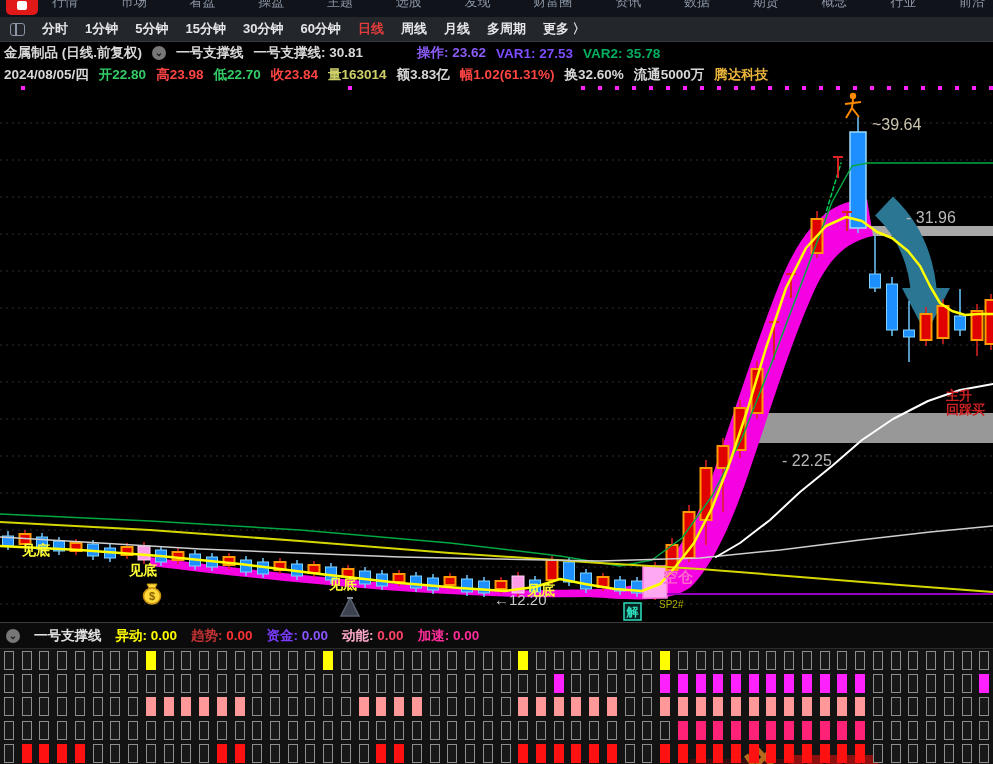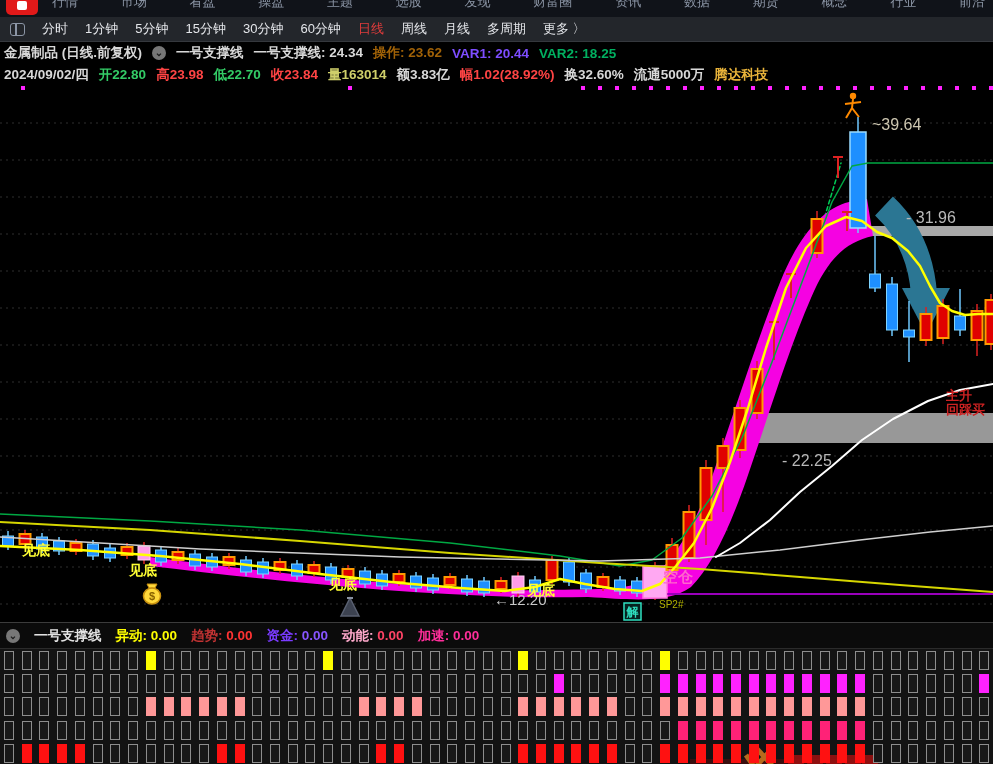--- a/index.html
+++ b/index.html
@@ -10,21 +10,21 @@
   #menubar{left:0;top:0;width:993px;height:17px;background:#101319;overflow:hidden;}
   #menubar .items{position:absolute;left:52px;right:8px;top:-7px;display:flex;justify-content:space-between;}
   #menubar .mi{color:#8b95a5;font-size:13px;white-space:nowrap;cursor:default;}
   #logo{position:absolute;left:6px;top:-9px;width:32px;height:24px;background:#e11919;border-radius:5px;}
   #logo .dot{position:absolute;left:11px;top:10px;width:10px;height:9px;background:#fff;border-radius:2px;}
   
   #periods{left:0;top:17px;width:993px;height:25px;background:#23262b;border-bottom:1px solid #35383d;
            display:flex;align-items:center;gap:17px;padding-left:10px;box-sizing:border-box;}
   #periods .pane-icon{width:13px;height:11px;border:1.5px solid #8b95a5;border-radius:3px;position:relative;}
   #periods .pane-icon:after{content:"";position:absolute;left:4px;top:0;bottom:0;width:1.5px;background:#8b95a5;}
-  #periods .pi{color:#e4e6ea;font-size:13px;white-space:nowrap;cursor:default;}
+  #periods .pi{color:#e4e6ea;font-size:13px;white-space:nowrap;cursor:default;font-weight:bold;}
   #periods .pi.active{color:#e23c3c;}
   
   #info,#ohlc{left:0;width:993px;height:22px;background:#000;display:flex;align-items:center;gap:10px;
               padding-left:4px;box-sizing:border-box;font-size:13.5px;font-weight:600;white-space:nowrap;}
   #info{top:42px;} #ohlc{top:64px;}
   .cir-icon{width:14px;height:14px;border-radius:50%;background:#777;display:inline-flex;align-items:center;
             justify-content:center;color:#1a1a1a;font-size:10px;line-height:1;}
   
   #chart{left:0;top:86px;width:993px;height:536px;background:#000;}
   
@@ -75,35 +75,35 @@
     <span class="pi">周线</span>
     <span class="pi">月线</span>
     <span class="pi">多周期</span>
     <span class="pi">更多 〉</span>
   </div>
 
 <div id="info" class="abs">
     <span style="color: rgb(216, 216, 216);">金属制品 (日线.前复权)</span>
     <span class="cir-icon">⌄</span>
     <span style="color: rgb(216, 216, 216);">一号支撑线</span>
-    <span style="color: rgb(216, 216, 216);">一号支撑线: 24.34</span>
-    <span style="color: #a16207;">操作: 23.62</span>
-    <span style="color: rgb(125, 77, 255);">VAR1: 20.44</span>
-    <span style="color: rgb(0, 176, 96);">VAR2: 18.25</span>
+    <span style="color: rgb(216, 216, 216);">一号支撑线: 30.81</span>
+    <span style="color: #8b5cf6; margin-left: 44px;">操作: 23.62</span>
+    <span style="color: rgb(125, 77, 255);">VAR1: 27.53</span>
+    <span style="color: rgb(0, 176, 96);">VAR2: 35.78</span>
   </div>
 
 <div id="ohlc" class="abs">
-    <span style="color: rgb(216, 216, 216);">2024/09/02/四</span>
+    <span style="color: rgb(216, 216, 216);">2024/08/05/四</span>
     <span style="color: rgb(51, 204, 102);">开22.80</span>
     <span style="color: rgb(255, 68, 68);">高23.98</span>
     <span style="color: rgb(51, 204, 102);">低22.70</span>
     <span style="color: rgb(255, 68, 68);">收23.84</span>
     <span style="color: rgb(207, 207, 106);">量163014</span>
     <span style="color: rgb(216, 216, 216);">额3.83亿</span>
-    <span style="color: rgb(255, 68, 68);">幅1.02(28.92%)</span>
+    <span style="color: rgb(255, 68, 68);">幅1.02(61.31%)</span>
     <span style="color: rgb(216, 216, 216);">换32.60%</span>
     <span style="color: rgb(216, 216, 216);">流通5000万</span>
     <span style="color: rgb(232, 179, 58);">腾达科技</span>
   </div>
 
 <div id="chart" class="abs">
   <svg id="chart-svg" width="993" height="536" viewBox="0 86 993 536">
       <g>
         <line x1="0" y1="123" x2="993" y2="123" stroke="#2e2e2e" stroke-width="1" stroke-dasharray="2,4"></line>
         <line x1="0" y1="160" x2="993" y2="160" stroke="#2e2e2e" stroke-width="1" stroke-dasharray="2,4"></line>

